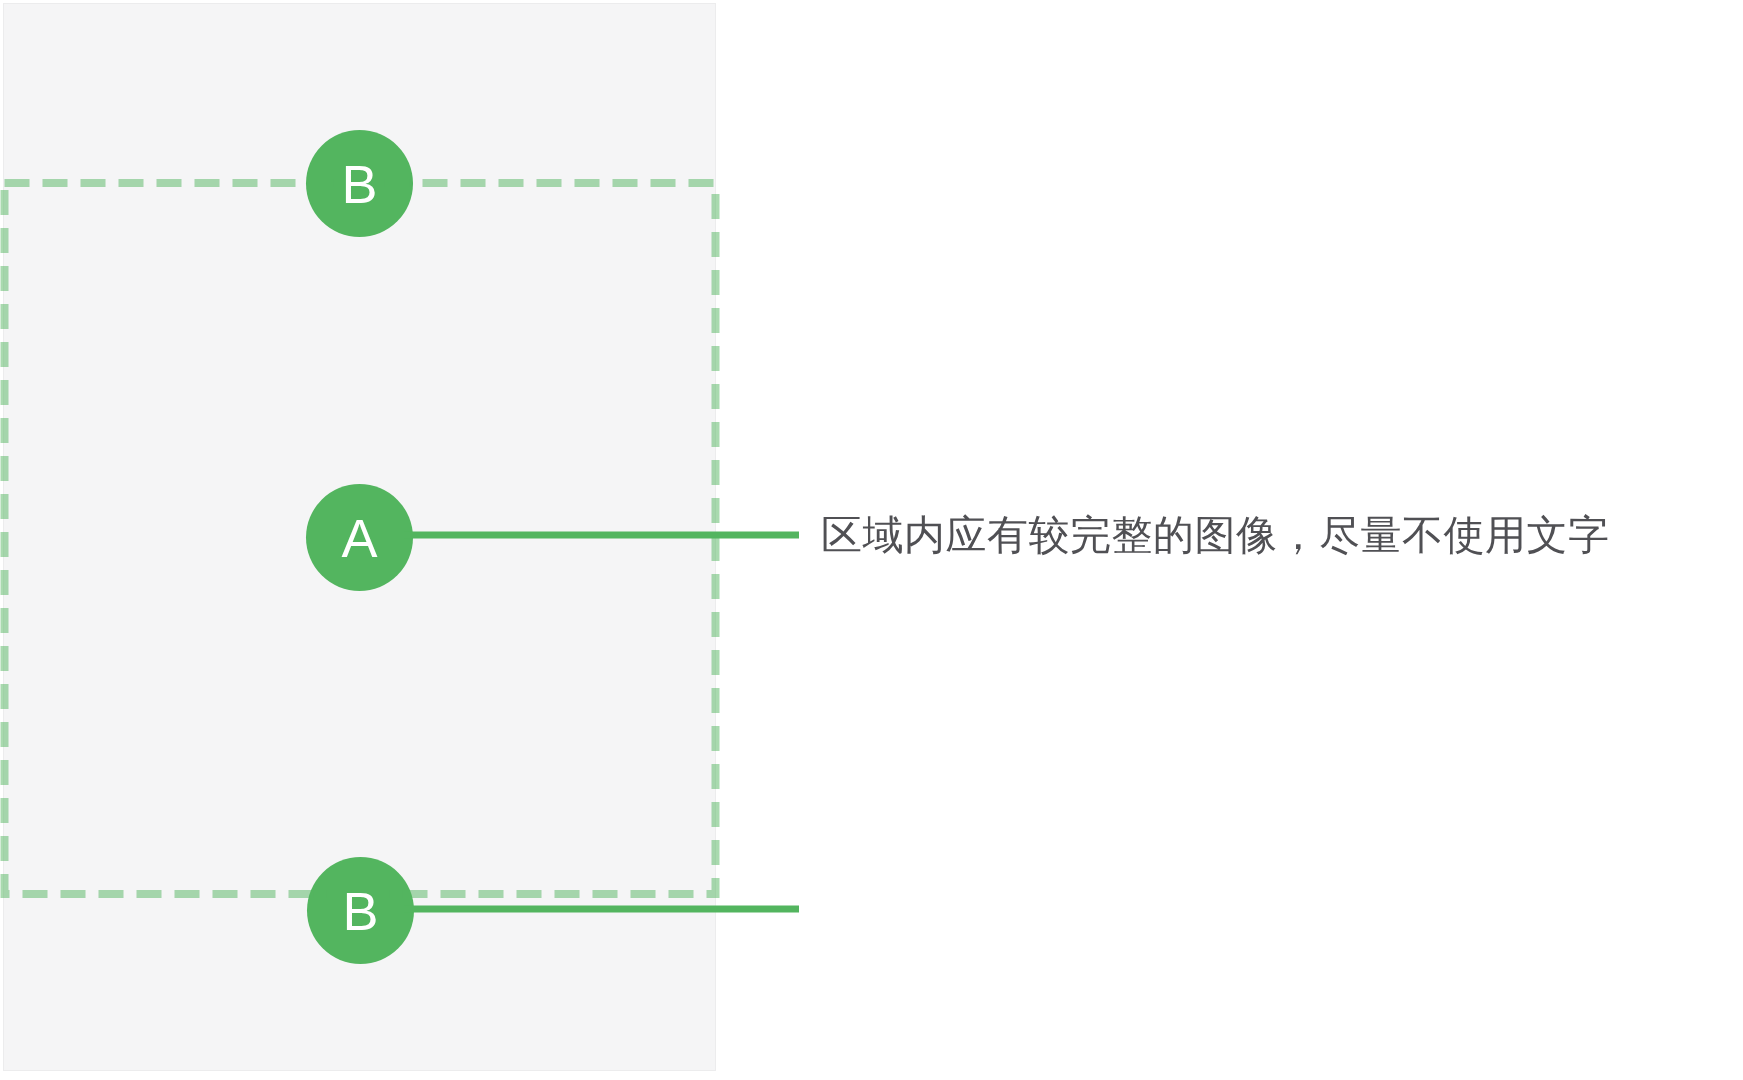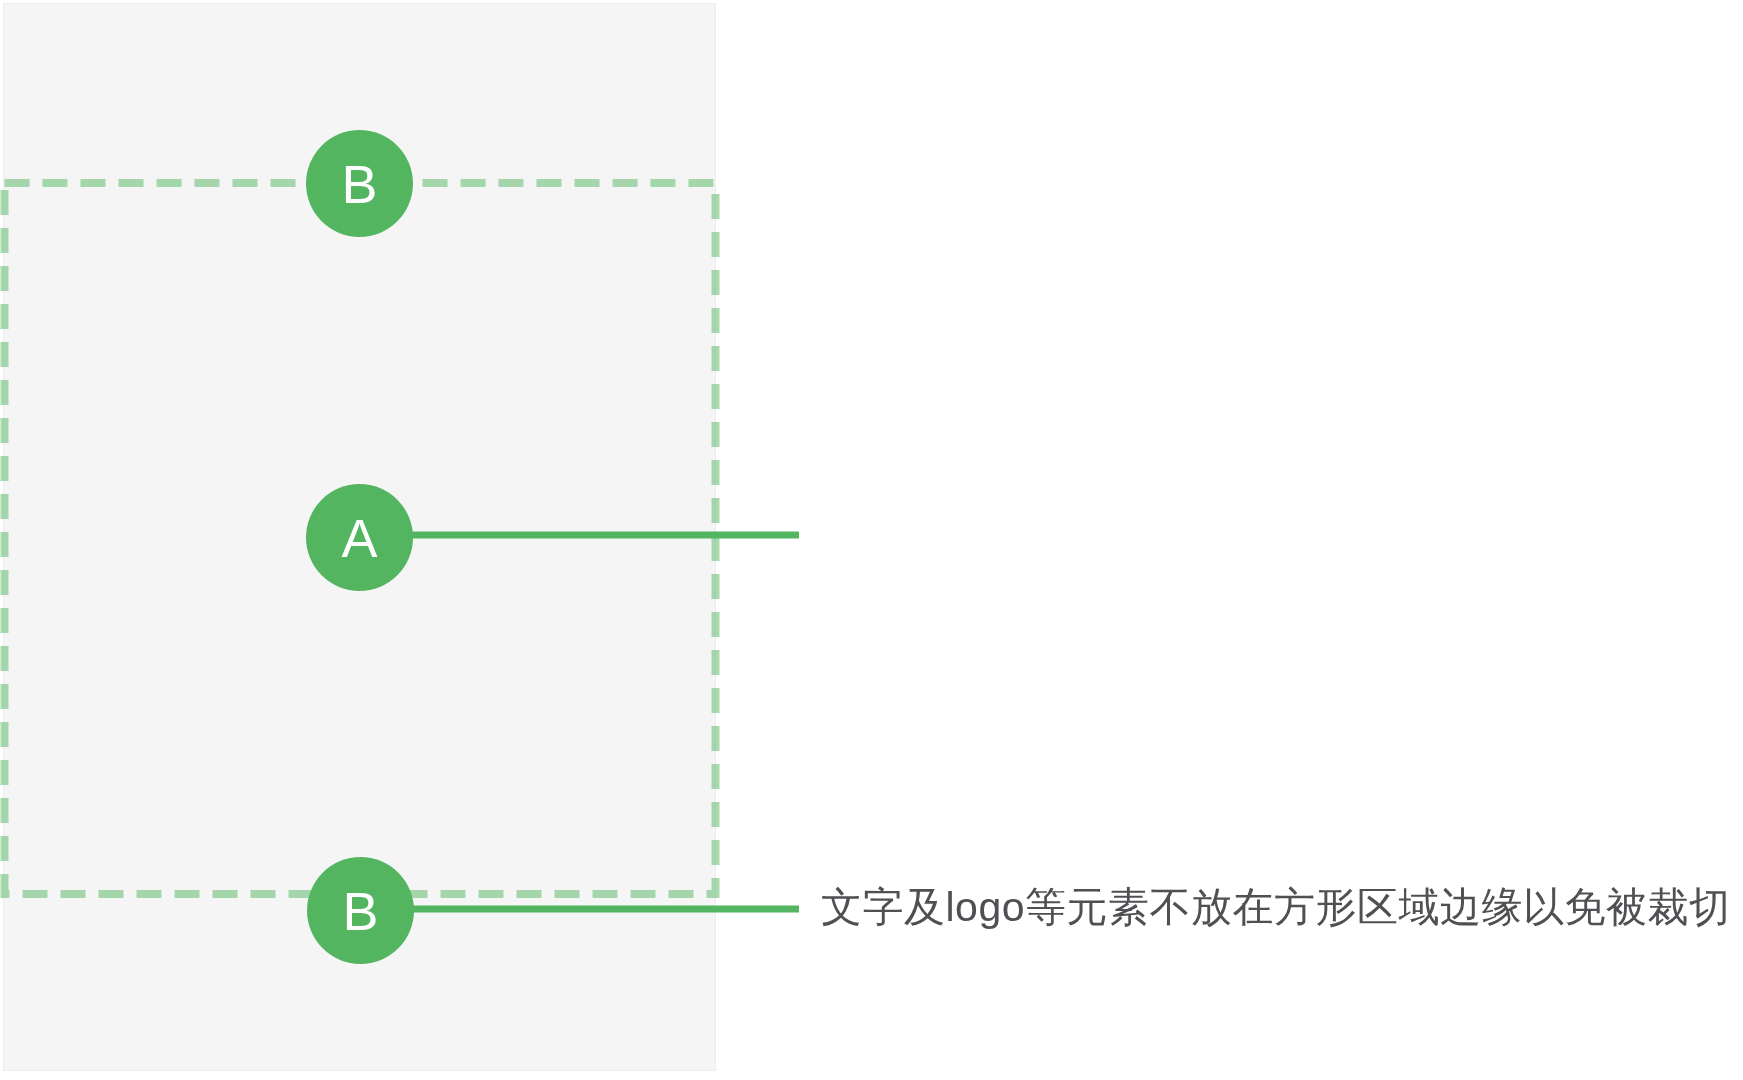--- a/index.html
+++ b/index.html
@@ -100,16 +100,16 @@
   <div class="badge badge-b-bottom">
     <span class="badge-letter">B</span>
   </div>
 
   <svg class="overlay" width="1743" height="1080" viewBox="0 0 1743 1080">
     <rect class="dashed-square" x="4.5" y="183" width="711" height="711"></rect>
     <line class="connector-line" x1="404" y1="535" x2="799" y2="535"></line>
     <line class="connector-line" x1="404" y1="909" x2="799" y2="909"></line>
   </svg>
 
+  <div class="annotation annotation-a">区域内应有较完整的图像，尽量不使用文字</div>
 
-  <div class="annotation annotation-b">文字及logo等元素不放在方形区域边缘以免被裁切</div>
 
 </div>
 
 </body></html>

